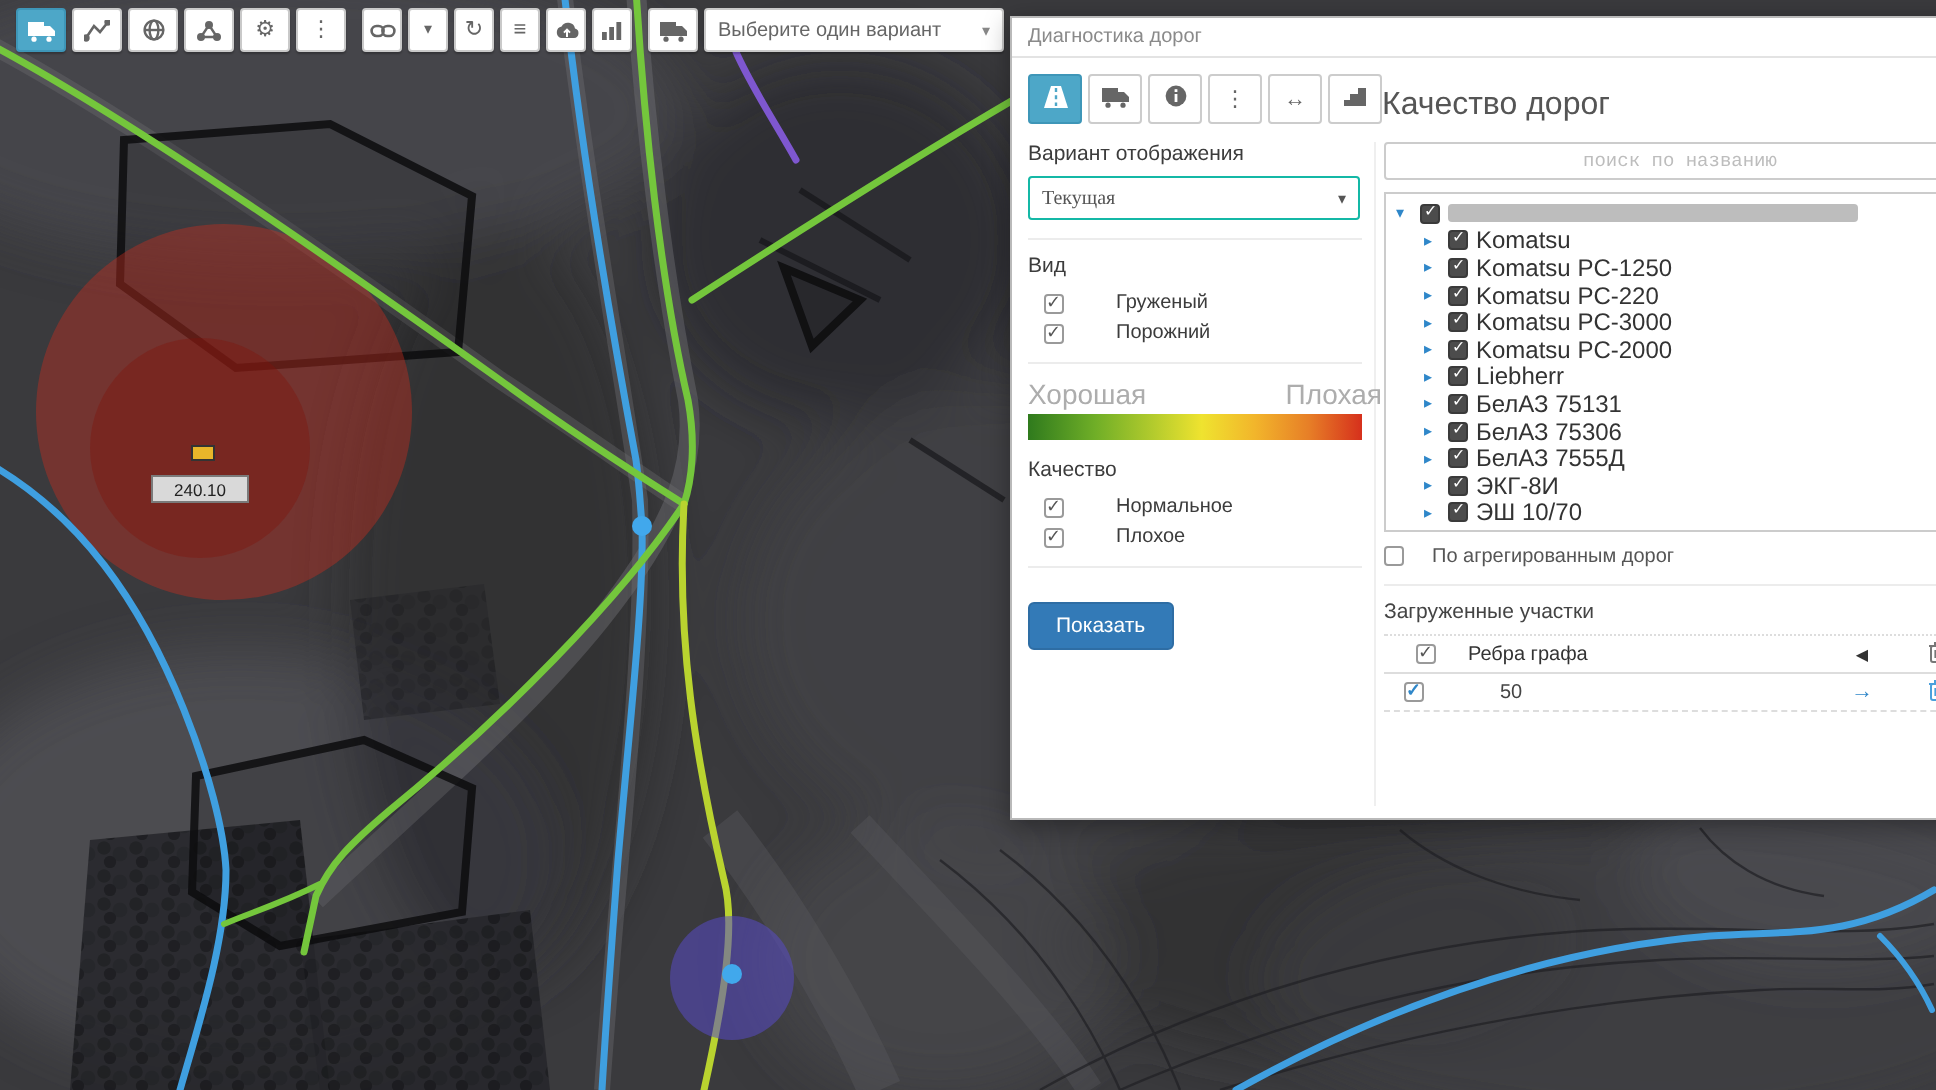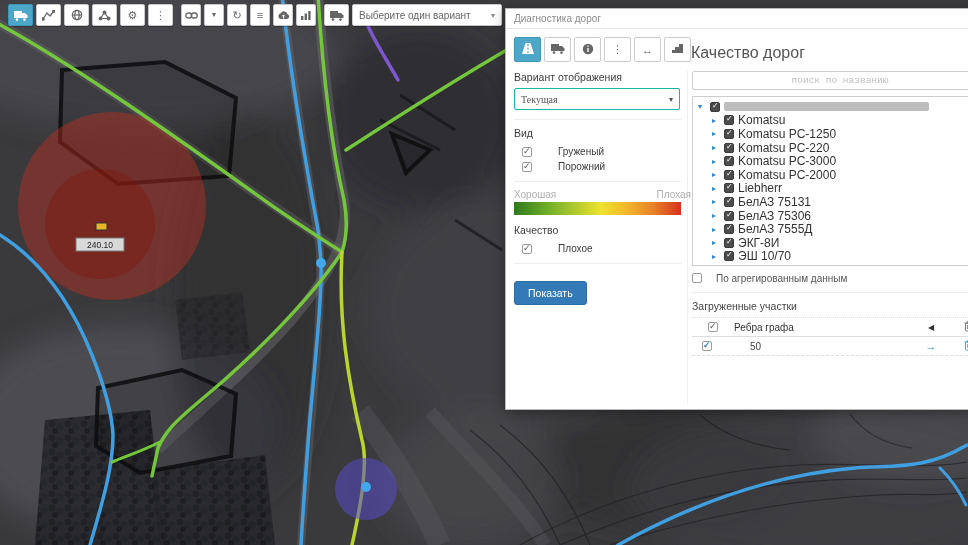--- a/index.html
+++ b/index.html
@@ -48,21 +48,21 @@
   .hr { border-top:1px solid #ececec; margin:7px 0; }
 
   .ckrow { display:flex; align-items:center; gap:26px; padding-left:8px; height:15px; cursor:pointer; color:#3c3c3c; }
   .cb { display:inline-block; width:10px; height:10px; border:1px solid #9a9a9a; border-radius:2px;
         background:#fff; position:relative; flex:0 0 auto; }
   .cb.lite::after { content:"✓"; position:absolute; top:-2px; left:0px; font-size:9px; color:#555; }
   .cb.dark { background:#4c4c4c; border-color:#3a3a3a; }
   .cb.dark::after { content:"✓"; position:absolute; top:-2px; left:1px; font-size:8px; color:#fff; }
   .cb.blue::after { content:"✓"; position:absolute; top:-2px; left:0px; font-size:9px; color:#2f87c9; font-weight:bold; }
 
-  .legend-labels { display:flex; justify-content:space-between; color:#adadad; font-size:10px; margin:2px 0 2px 0; }
+  .legend-labels { display:flex; justify-content:space-between; color:#adadad; font-size:14px; margin:2px 0 2px 0; }
   .legend-labels .r { margin-right:-10px; }
   .gradientbar { height:13px; width:100%;
       background:linear-gradient(90deg,#2f7a1d 0%,#6fae27 20%,#b5cc2d 38%,#efe32f 52%,#f2b52b 68%,#e77f27 84%,#d6301c 100%); }
 
   .show-btn { margin-top:10px; background:#337ab7; border:1px solid #2e6da4; color:#fff; font-size:10.5px;
               padding:5px 13px; border-radius:3px; cursor:pointer; font-family:inherit; }
 
   .search { width:100%; height:19px; border:1px solid #ccc; border-radius:2px; padding:0 6px; font-size:9.5px;
             color:#555; font-family:Liberation Mono, monospace; margin-bottom:6px;text-align:center; }
   .search::placeholder { color:#bdbdbd; }
@@ -367,20 +367,24 @@
 
         <div class="legend-labels">
           <span>Хорошая</span>
           <span class="r">Плохая</span>
         </div>
         <div class="gradientbar"></div>
 
         <div class="lab" style="margin-top:9px">Качество</div>
         <label class="ckrow">
           <span class="cb lite"></span>
+          <span>Нормальное</span>
+        </label>
+        <label class="ckrow">
+          <span class="cb lite"></span>
           <span>Плохое</span>
         </label>
         <div class="hr"></div>
 
         <button class="show-btn">Показать</button>
       </div>
 
       <div class="col-right">
         <input class="search" type="text" placeholder="поиск по названию" style="">
 
@@ -445,21 +449,21 @@
               <span class="cb dark"></span>
               <span class="tlabel">ЭШ 10/70</span>
             </div>
           <div class="scrollbar">
               <div class="scrollthumb"></div>
             </div>
         </div>
 
         <label class="aggr">
           <span class="cb"></span>
-          <span>По агрегированным данным</span>
+          <span>По агрегированным дорог</span>
         </label>
         <div class="hr"></div>
 
         <div class="lab" style="font-weight:normal;color:#444">Загруженные участки</div>
 
         <div class="table">
           <div class="thead">
             <span class="c-cb">
                 <span class="cb lite"></span>
               </span>

